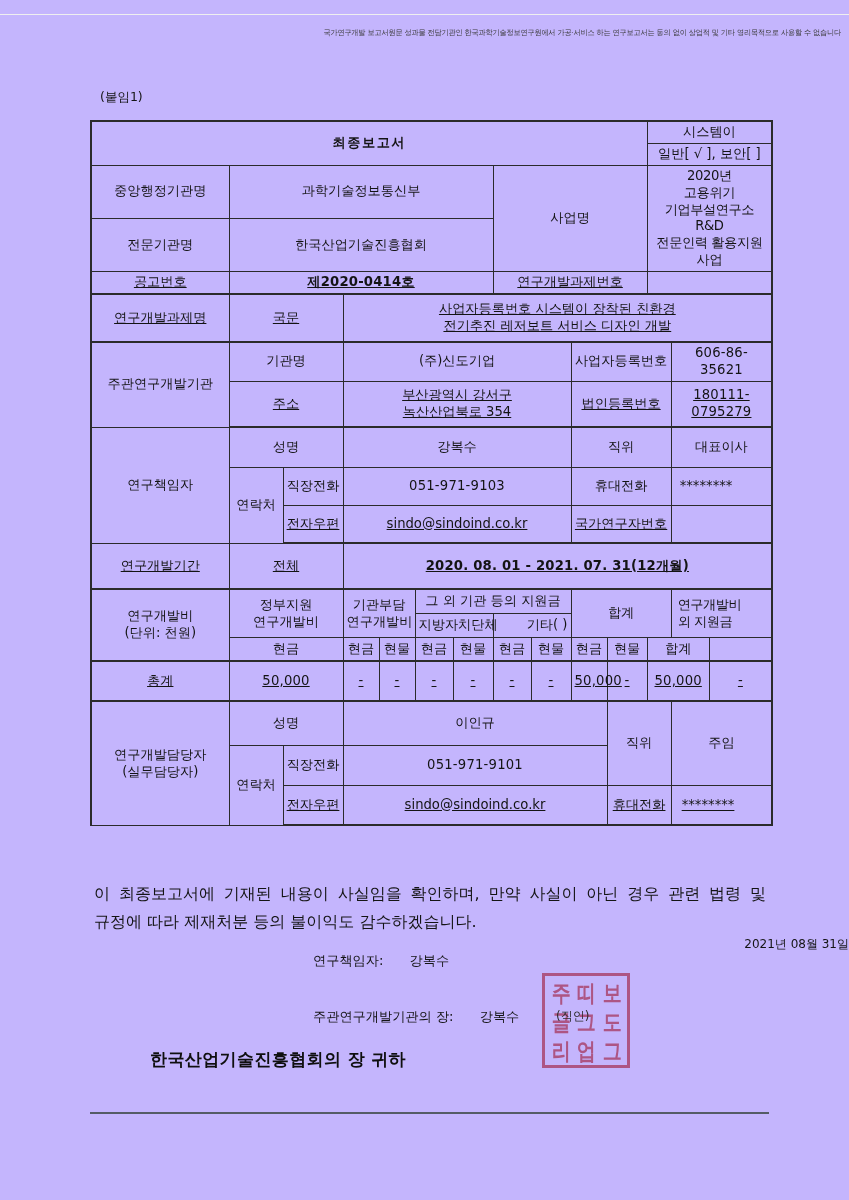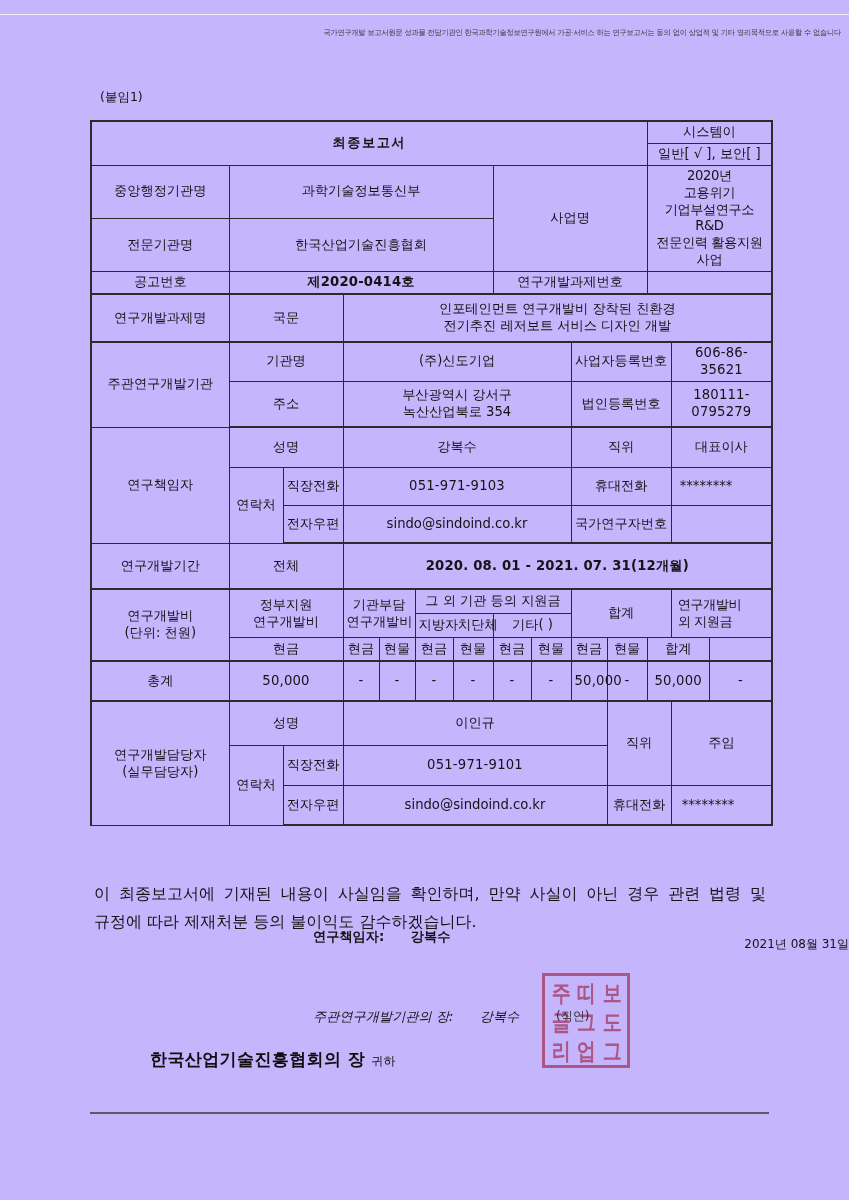--- a/index.html
+++ b/index.html
@@ -67,21 +67,21 @@
     vertical-align: middle;
     font-size: 13.2px;
     color: #141414;
     padding: 2px 3px;
     line-height: 1.28;
     word-break: keep-all;
   }
   .outer-top  { border-top-width: 2px !important; }
   .outer-left { border-left-width: 2px !important; }
   .outer-right{ border-right-width: 2px !important; }
-  .thick-b { border-bottom-width: 2px !important; }
+  .thick-b { border-bottom-width: 2px !important; text-decoration: underline; }
   .thick-t { border-top-width: 2px !important; }
   .noborder-t { border-top: none !important; }
 
   .doc-title {
     font-size: 22px;
     font-weight: bold;
     letter-spacing: 1.5px;
   }
   .sm { font-size: 12.3px; }
   .xs { font-size: 10.6px; letter-spacing: -0.4px; }
@@ -108,43 +108,43 @@
     width: 849px;
     text-align: right;
     font-size: 12px;
     color: #141414;
   }
   .sig-row {
     position: absolute;
     font-size: 13.2px;
     color: #141414;
   }
-  .sig-1 { top: 928px; left: 313px; font-weight: bold; }
-  .sig-2 { top: 1008px; left: 313px; font-style: italic; }
+  .sig-1 { top: 952px; left: 313px; }
+  .sig-2 { top: 1008px; left: 313px; }
   .sig-name { display: inline-block; margin-left: 22px; }
   .seal-note {
     position: absolute;
     top: 1008px;
     left: 556px;
     font-size: 12px;
     color: #2d2d2d;
     z-index: 4;
   }
   .addressee {
     position: absolute;
     top: 1048px;
     left: 150px;
     font-size: 17px;
     font-weight: bold;
     letter-spacing: 0.4px;
     color: #0f0f0f;
   }
   .addressee .suffix {
-    font-size: 12px;
-    font-weight: normal;
+    font-size: 17px;
+    font-weight: bold;
     margin-left: 6px;
   }
 
   
   .seal {
     position: absolute;
     top: 973px;
     left: 542px;
     width: 88px;
     height: 95px;
@@ -252,21 +252,21 @@
         <td class="outer-left thick-b">공고번호</td>
         <td class="thick-b bold num" colspan="6">제2020-0414호</td>
         <td class="thick-b" colspan="4">연구개발과제번호</td>
         <td class="outer-right thick-b" colspan="4"></td>
       </tr>
 
       <tr style="height:48px">
         <td class="outer-left thick-b">연구개발과제명</td>
         <td class="thick-b" colspan="2">국문</td>
         <td class="outer-right thick-b" colspan="12">
-          <div>인포테인먼트 연구개발비 장착된 친환경</div>
+          <div>사업자등록번호 시스템이 장착된 친환경</div>
           <div>전기추진 레저보트 서비스 디자인 개발</div>
         </td>
       </tr>
 
       <tr style="height:38px">
         <td class="outer-left" rowspan="2">주관연구개발기관</td>
         <td colspan="2">기관명</td>
         <td colspan="6">(주)신도기업</td>
         <td class="sm" colspan="3">사업자등록번호</td>
         <td class="outer-right num sm" colspan="3">606-86-35621</td>
@@ -327,21 +327,21 @@
         <td class="sm" colspan="4">그 외 기관 등의 지원금</td>
         <td class="sm" colspan="3" rowspan="2">합계</td>
         <td class="outer-right xxs" colspan="4" rowspan="2">
           <div style="text-align:left;padding-left:3px">연구개발비</div>
           <div style="text-align:left;padding-left:3px">외 지원금</div>
         </td>
       </tr>
 
       <tr style="height:24px">
         <td class="sm" colspan="2">지방자치단체</td>
-        <td class="sm" colspan="2" style="text-align:center;padding-left:4px">기타(    )</td>
+        <td class="sm" colspan="2" style="text-align:right;padding-left:4px">기타(    )</td>
       </tr>
 
       <tr style="height:24px">
         <td class="sm" colspan="2">현금</td>
         <td class="sm">현금</td>
         <td class="sm">현물</td>
         <td class="sm">현금</td>
         <td class="sm">현물</td>
         <td class="sm">현금</td>
         <td class="sm">현물</td>

